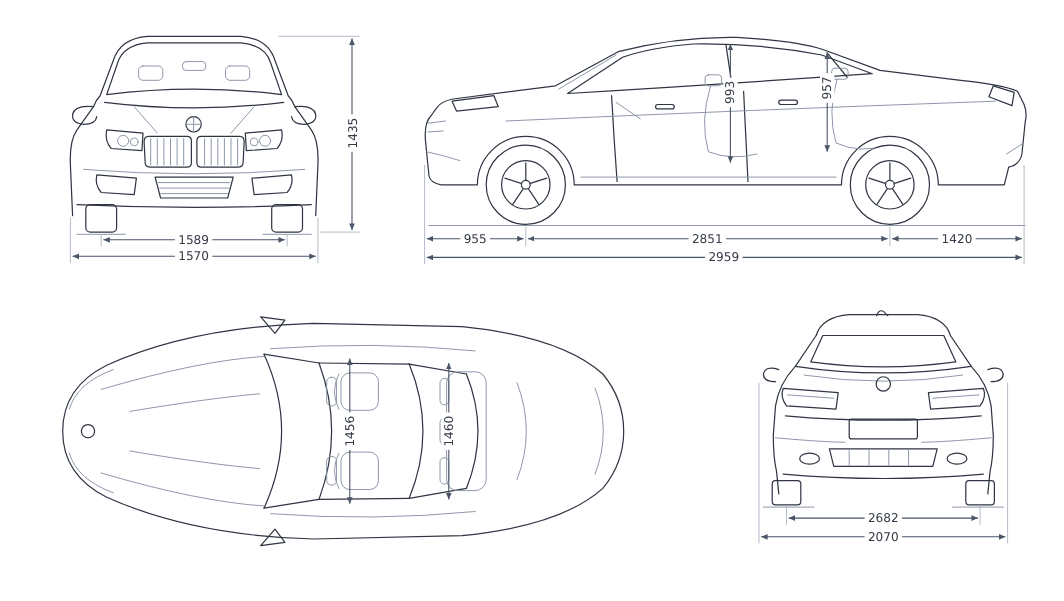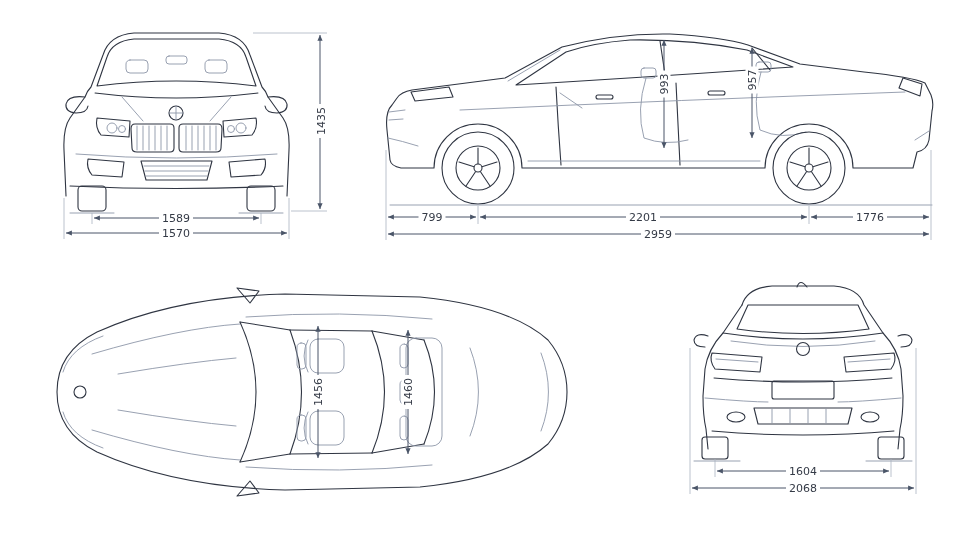--- a/index.html
+++ b/index.html
@@ -208,23 +208,23 @@
       <path class="dim" marker-start="url(#arrow)" marker-end="url(#arrow)" d="M 692,488 L 914,488"></path>
     </g>
   </svg>
 
   <span class="dimlabel rot" style="left:321px;top:121px">1435</span>
   <span class="dimlabel" style="left:176px;top:218px">1589</span>
   <span class="dimlabel" style="left:176px;top:233px">1570</span>
 
   <span class="dimlabel rot" style="left:664px;top:84px">993</span>
   <span class="dimlabel rot" style="left:752px;top:80px">957</span>
-  <span class="dimlabel" style="left:432px;top:217px">799</span>
-  <span class="dimlabel" style="left:643px;top:217px">2201</span>
-  <span class="dimlabel" style="left:870px;top:217px">1776</span>
+  <span class="dimlabel" style="left:432px;top:217px">955</span>
+  <span class="dimlabel" style="left:643px;top:217px">2851</span>
+  <span class="dimlabel" style="left:870px;top:217px">1420</span>
   <span class="dimlabel" style="left:658px;top:234px">2959</span>
 
   <span class="dimlabel rot" style="left:318px;top:392px">1456</span>
   <span class="dimlabel rot" style="left:408px;top:392px">1460</span>
 
-  <span class="dimlabel" style="left:803px;top:471px">1604</span>
-  <span class="dimlabel" style="left:803px;top:488px">2068</span>
+  <span class="dimlabel" style="left:803px;top:471px">2682</span>
+  <span class="dimlabel" style="left:803px;top:488px">2070</span>
 </div>
 
 </body></html>

